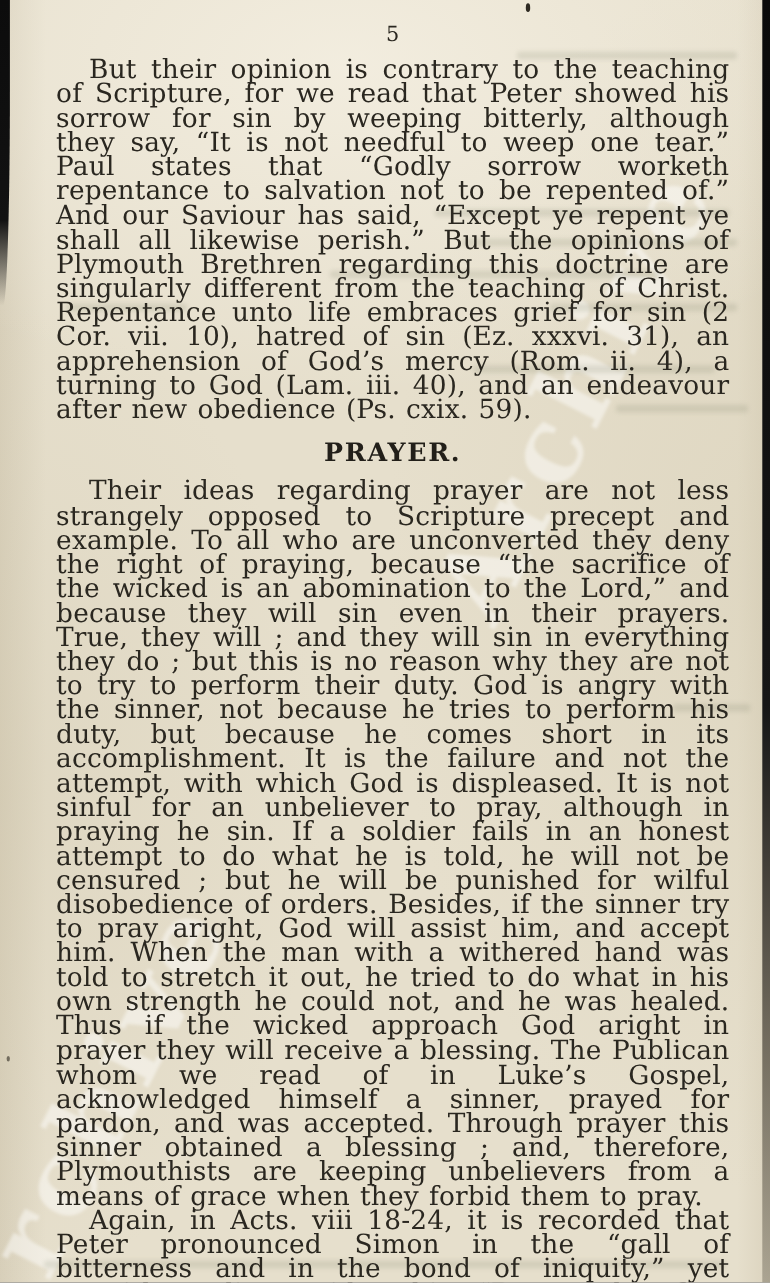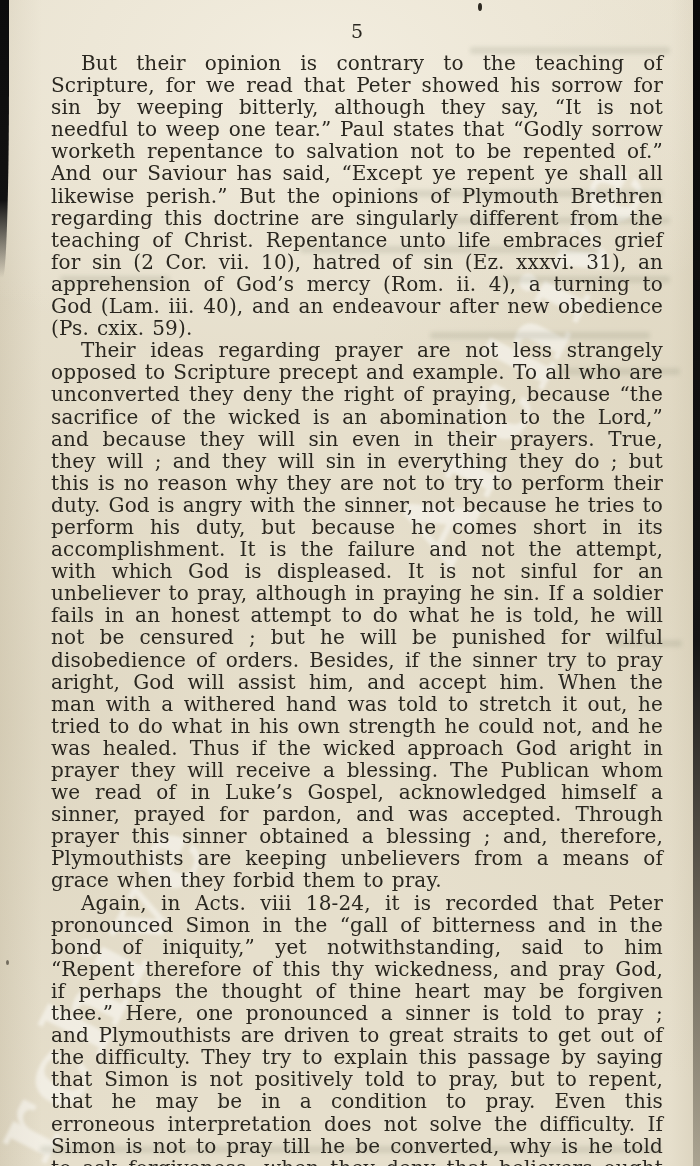--- a/index.html
+++ b/index.html
@@ -17,21 +17,21 @@
       linear-gradient(270deg, rgba(178,166,138,0.22) 0, rgba(178,166,138,0) 30px),
       #e6dfcc;
   }
   .page-num{
     position:absolute;top:20px;left:51px;right:37px;
     text-align:center;font-size:19px;color:#2a2720;
   }
   .text-block{position:absolute;left:51px;right:37px;top:52px;}
   p.body-par{
     margin:0;text-align:justify;
-    font-size:20px;line-height:22.1px;
+    font-size:24px;line-height:22.1px;
     text-indent:30px;color:#2a2720;
     word-spacing:1.5px;letter-spacing:0.15px;
   }
   p.body-par .italic{}
   p.justify-last{text-align-last:justify;-moz-text-align-last:justify;}
   .heading{
     text-align:center;font-weight:bold;font-size:23px;
     letter-spacing:1.5px;color:#221f19;margin:15px 0 10px 0;
   }
   .edge-left{
@@ -80,19 +80,20 @@
 
   <div class="speck" style="left:478px;top:3px;width:4px;height:8px;"></div>
   <div class="speck" style="left:6px;top:960px;width:3px;height:5px;opacity:.6;"></div>
 
   <div class="page-num">5</div>
 
   <div class="text-block">
     <div>
         <p class="body-par"><span>But their opinion is contrary to the teaching of Scripture, for we read that Peter showed his sorrow for sin by weeping bitterly, although they say, “It is not needful to weep one tear.” Paul states that “Godly sorrow worketh repentance to salvation not to be repented of.” And our Saviour has said, “Except ye repent ye shall all likewise perish.” But the opinions of Plymouth Brethren regarding this doctrine are singularly different from the teaching of Christ. Repentance unto life embraces grief for sin (2 Cor. vii. 10), hatred of sin (Ez. xxxvi. 31), an apprehension of God’s mercy (Rom. ii. 4), a turning to God (Lam. iii. 40), and an endeavour after new obedience (Ps. cxix. 59).</span></p>
       </div>
+    <div class="heading">PRAYER.</div>
     <div>
         <p class="body-par"><span>Their ideas regarding prayer are not less strangely opposed to Scripture precept and example. To all who are unconverted they deny the right of praying, because “the sacrifice of the wicked is an abomination to the Lord,” and because they will sin even in their prayers. True, they will ; and they will sin in everything they do ; but this is no reason why they are not to try to perform their duty. God is angry with the sinner, not because he tries to perform his duty, but because he comes short in its accomplishment. It is the </span><span class="italic">failure</span><span> and not the </span><span class="italic">attempt</span><span>, with which God is displeased. It is not sinful for an unbeliever to pray, although in praying he sin. If a soldier fails in an honest attempt to do what he is told, he will not be censured ; but he will be punished for wilful disobedience of orders. Besides, if the sinner try to pray aright, God will assist him, and accept him. When the man with a withered hand was told to stretch it out, he tried to do what in his own strength he could not, and he was healed. Thus if the wicked approach God aright in prayer they will receive a blessing. The Publican whom we read of in Luke’s Gospel, acknowledged himself a sinner, prayed for pardon, and was accepted. Through prayer this sinner obtained a blessing ; and, therefore, Plymouthists are keeping unbelievers from a means of grace when they forbid them to pray.</span></p>
         <p class="body-par justify-last"><span>Again, in Acts. viii 18-24, it is recorded that Peter pronounced Simon in the “gall of bitterness and in the bond of iniquity,” yet notwithstanding, said to him “Repent therefore of this thy wickedness, and pray God, if perhaps the thought of thine heart may be forgiven thee.” Here, one pronounced a sinner is told to pray ; and Plymouthists are driven to great straits to get out of the difficulty. They try to explain this passage by saying that Simon is not positively told to pray, but to repent, that he may be in a condition to pray. Even this erroneous interpretation does not solve the difficulty. If Simon is not to pray till he be converted, why is he told to ask forgiveness, when they deny that believers ought to ask forgiveness ? In order to get rid of a text opposed to one of their doctrines, they interpret it so that it contradicts another of their doctrines. No matter what way they explain this text, it overturns one of their theories. Simon must be commanded to ask forgiveness either when he is a sinner, or when he is converted. If</span></p>
       </div>
   </div>
 
 </div>
 
 </body></html>

